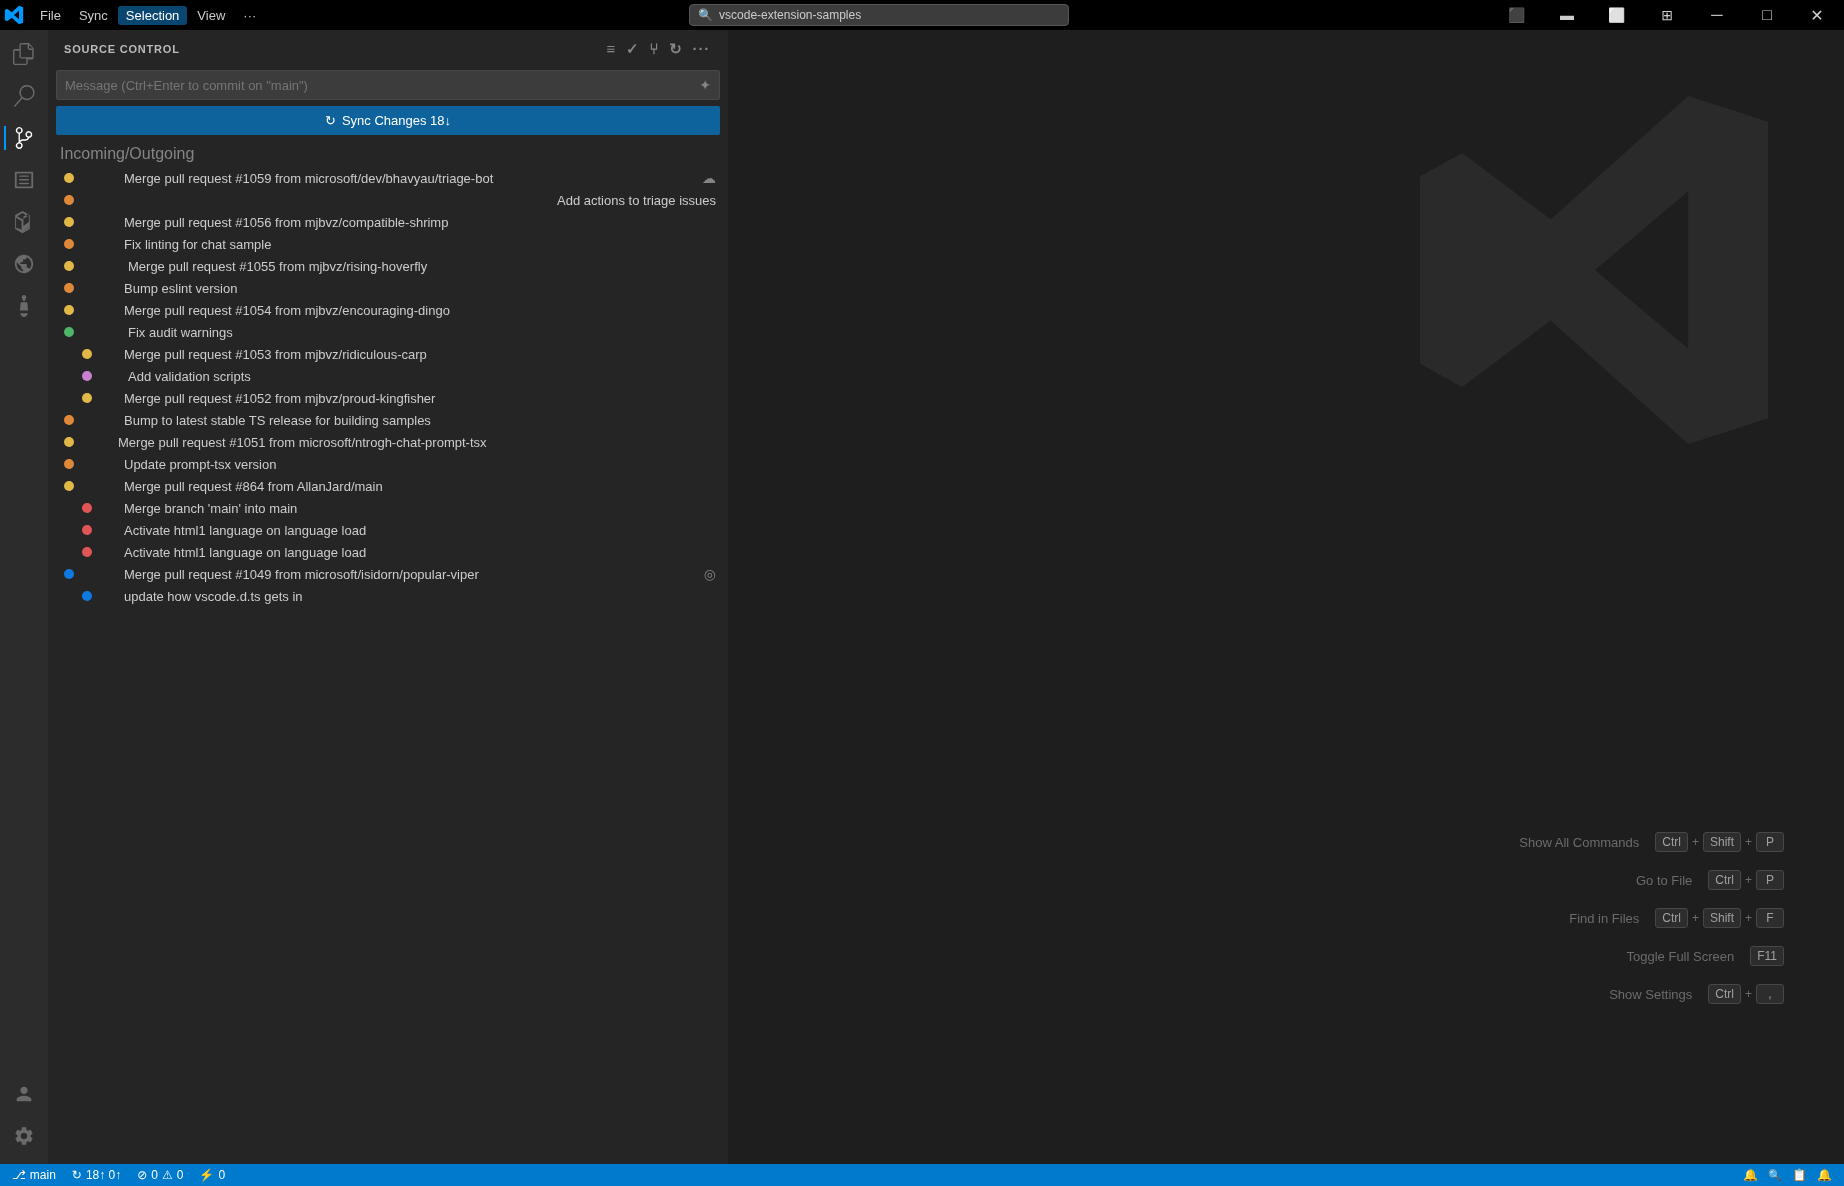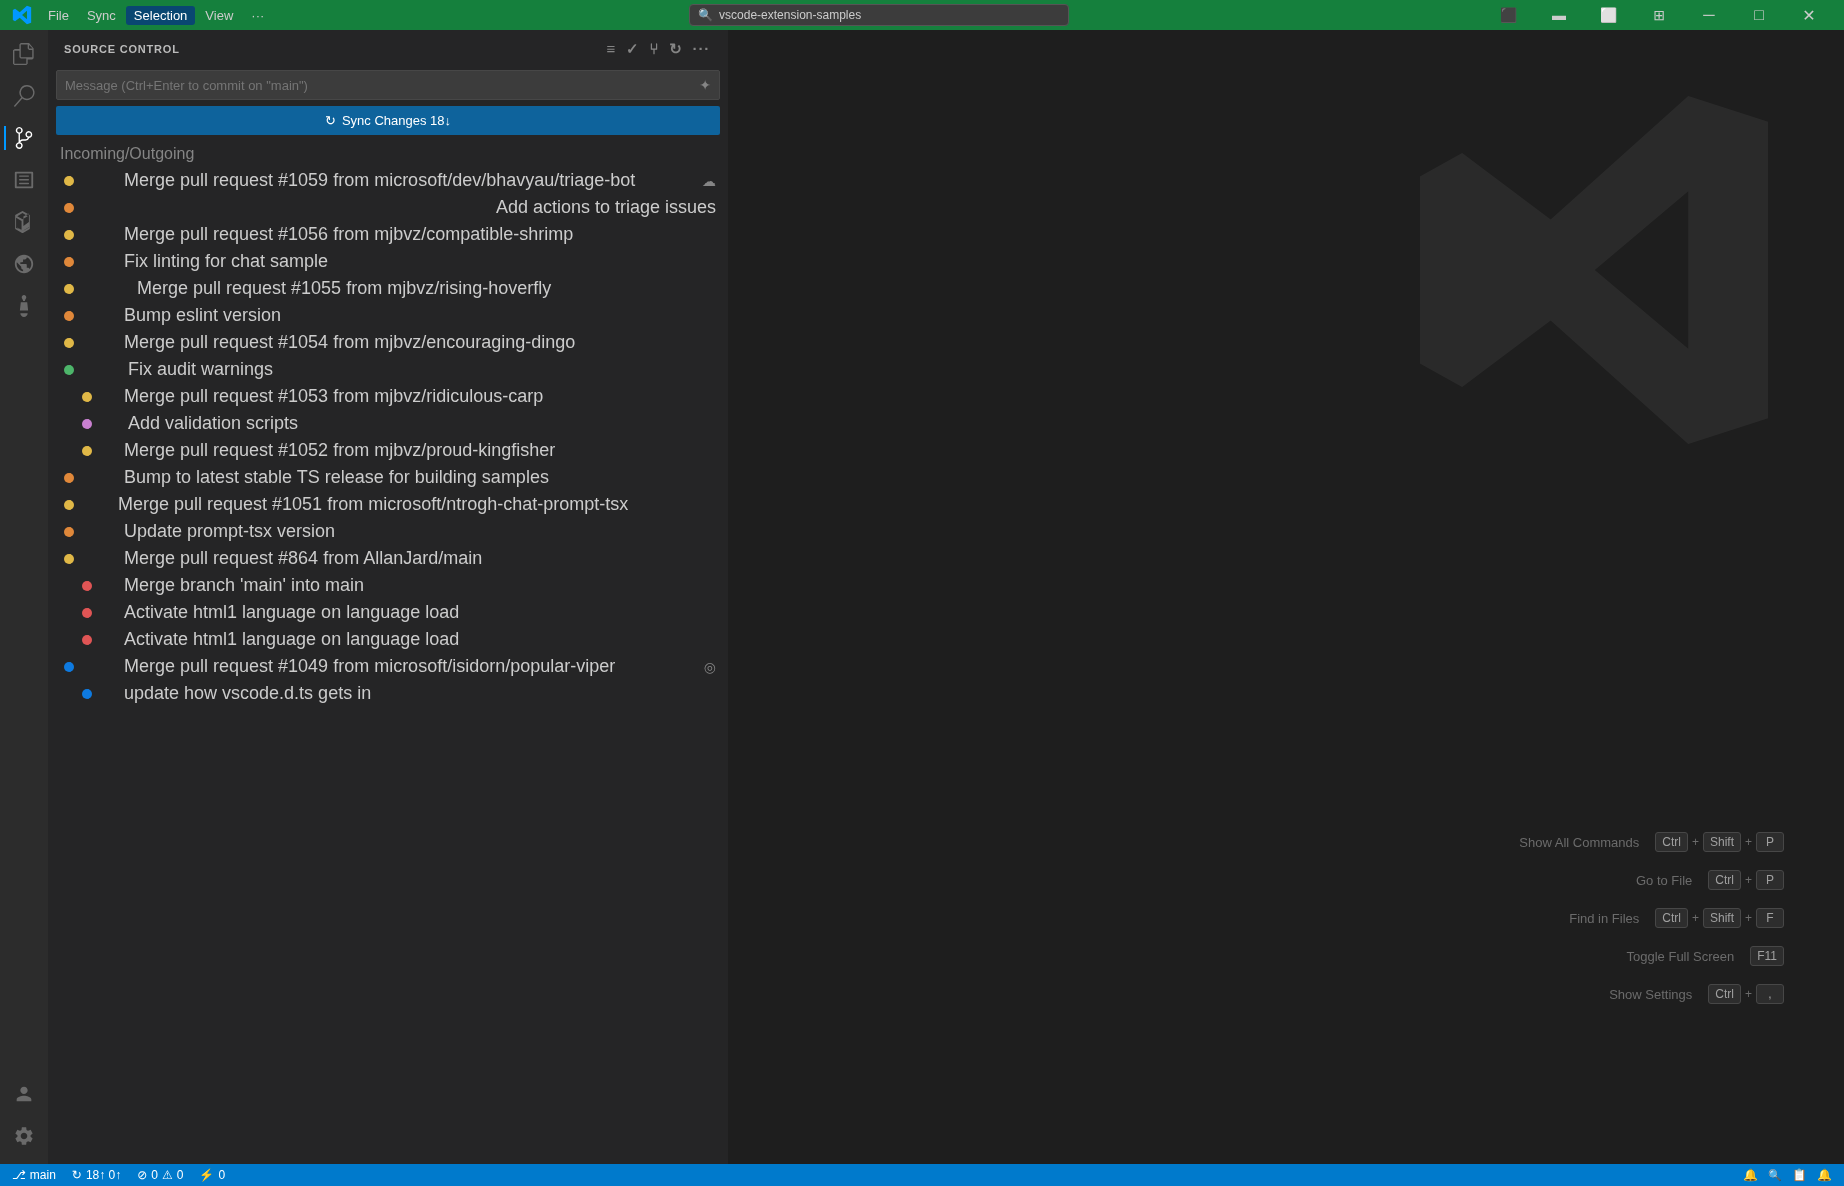--- a/index.html
+++ b/index.html
@@ -9,24 +9,24 @@
       color: #cccccc;
       width: 1844px;
       height: 1186px;
       overflow: hidden;
       font-size: 13px;
     }
 
     
     .titlebar {
       height: 30px;
-      background: #15803d;
-      display: flex;
-      align-items: center;
-      padding: 0 12px;
+      background: #000000;
+      display: flex;
+      align-items: center;
+      padding: 0 4px;
       user-select: none;
     }
     .titlebar-logo {
       width: 20px;
       height: 20px;
       margin-right: 8px;
       flex-shrink: 0;
     }
     .titlebar-menu {
       display: flex;
@@ -225,21 +225,21 @@
       height: 10px;
       border-radius: 50%;
       flex-shrink: 0;
     }
 
     .commit-message {
       flex: 1;
       white-space: nowrap;
       overflow: hidden;
       text-overflow: ellipsis;
-      font-size: 18px;
+      font-size: 13px;
       color: #cccccc;
     }
     .commit-icon {
       color: #858585;
       font-size: 14px;
       margin-left: 4px;
     }
 
     
     .editor-area {
@@ -469,21 +469,21 @@
             <div style="position: absolute; left: 9px; top: 0px; bottom: 0px; width: 2px; background: rgb(224, 136, 58); opacity: 0.6;"></div>
             <div class="dot" style="width: 10px; height: 10px; border-radius: 50%; background: rgb(224, 136, 58); flex-shrink: 0; margin-left: 4px; position: relative; z-index: 1;"></div>
           </div>
           <div class="commit-message" style="margin-left: 8px;">Fix linting for chat sample</div>
         </div>
         <div class="commit-item">
           <div style="display: flex; align-items: center; width: 56px; flex-shrink: 0; position: relative;">
             <div style="position: absolute; left: 9px; top: 0px; bottom: 0px; width: 2px; background: rgb(224, 184, 71); opacity: 0.6;"></div>
             <div class="dot" style="width: 10px; height: 10px; border-radius: 50%; background: rgb(224, 184, 71); flex-shrink: 0; margin-left: 4px; position: relative; z-index: 1;"></div>
           </div>
-          <div class="commit-message" style="margin-left: 21px;">Merge pull request #1055 from mjbvz/rising-hoverfly</div>
+          <div class="commit-message" style="margin-left: 12px;">Merge pull request #1055 from mjbvz/rising-hoverfly</div>
         </div>
         <div class="commit-item">
           <div style="display: flex; align-items: center; width: 56px; flex-shrink: 0; position: relative;">
             <div style="position: absolute; left: 9px; top: 0px; bottom: 0px; width: 2px; background: rgb(224, 136, 58); opacity: 0.6;"></div>
             <div class="dot" style="width: 10px; height: 10px; border-radius: 50%; background: rgb(224, 136, 58); flex-shrink: 0; margin-left: 4px; position: relative; z-index: 1;"></div>
           </div>
           <div class="commit-message" style="margin-left: 8px;">Bump eslint version</div>
         </div>
         <div class="commit-item">
           <div style="display: flex; align-items: center; width: 56px; flex-shrink: 0; position: relative;">

